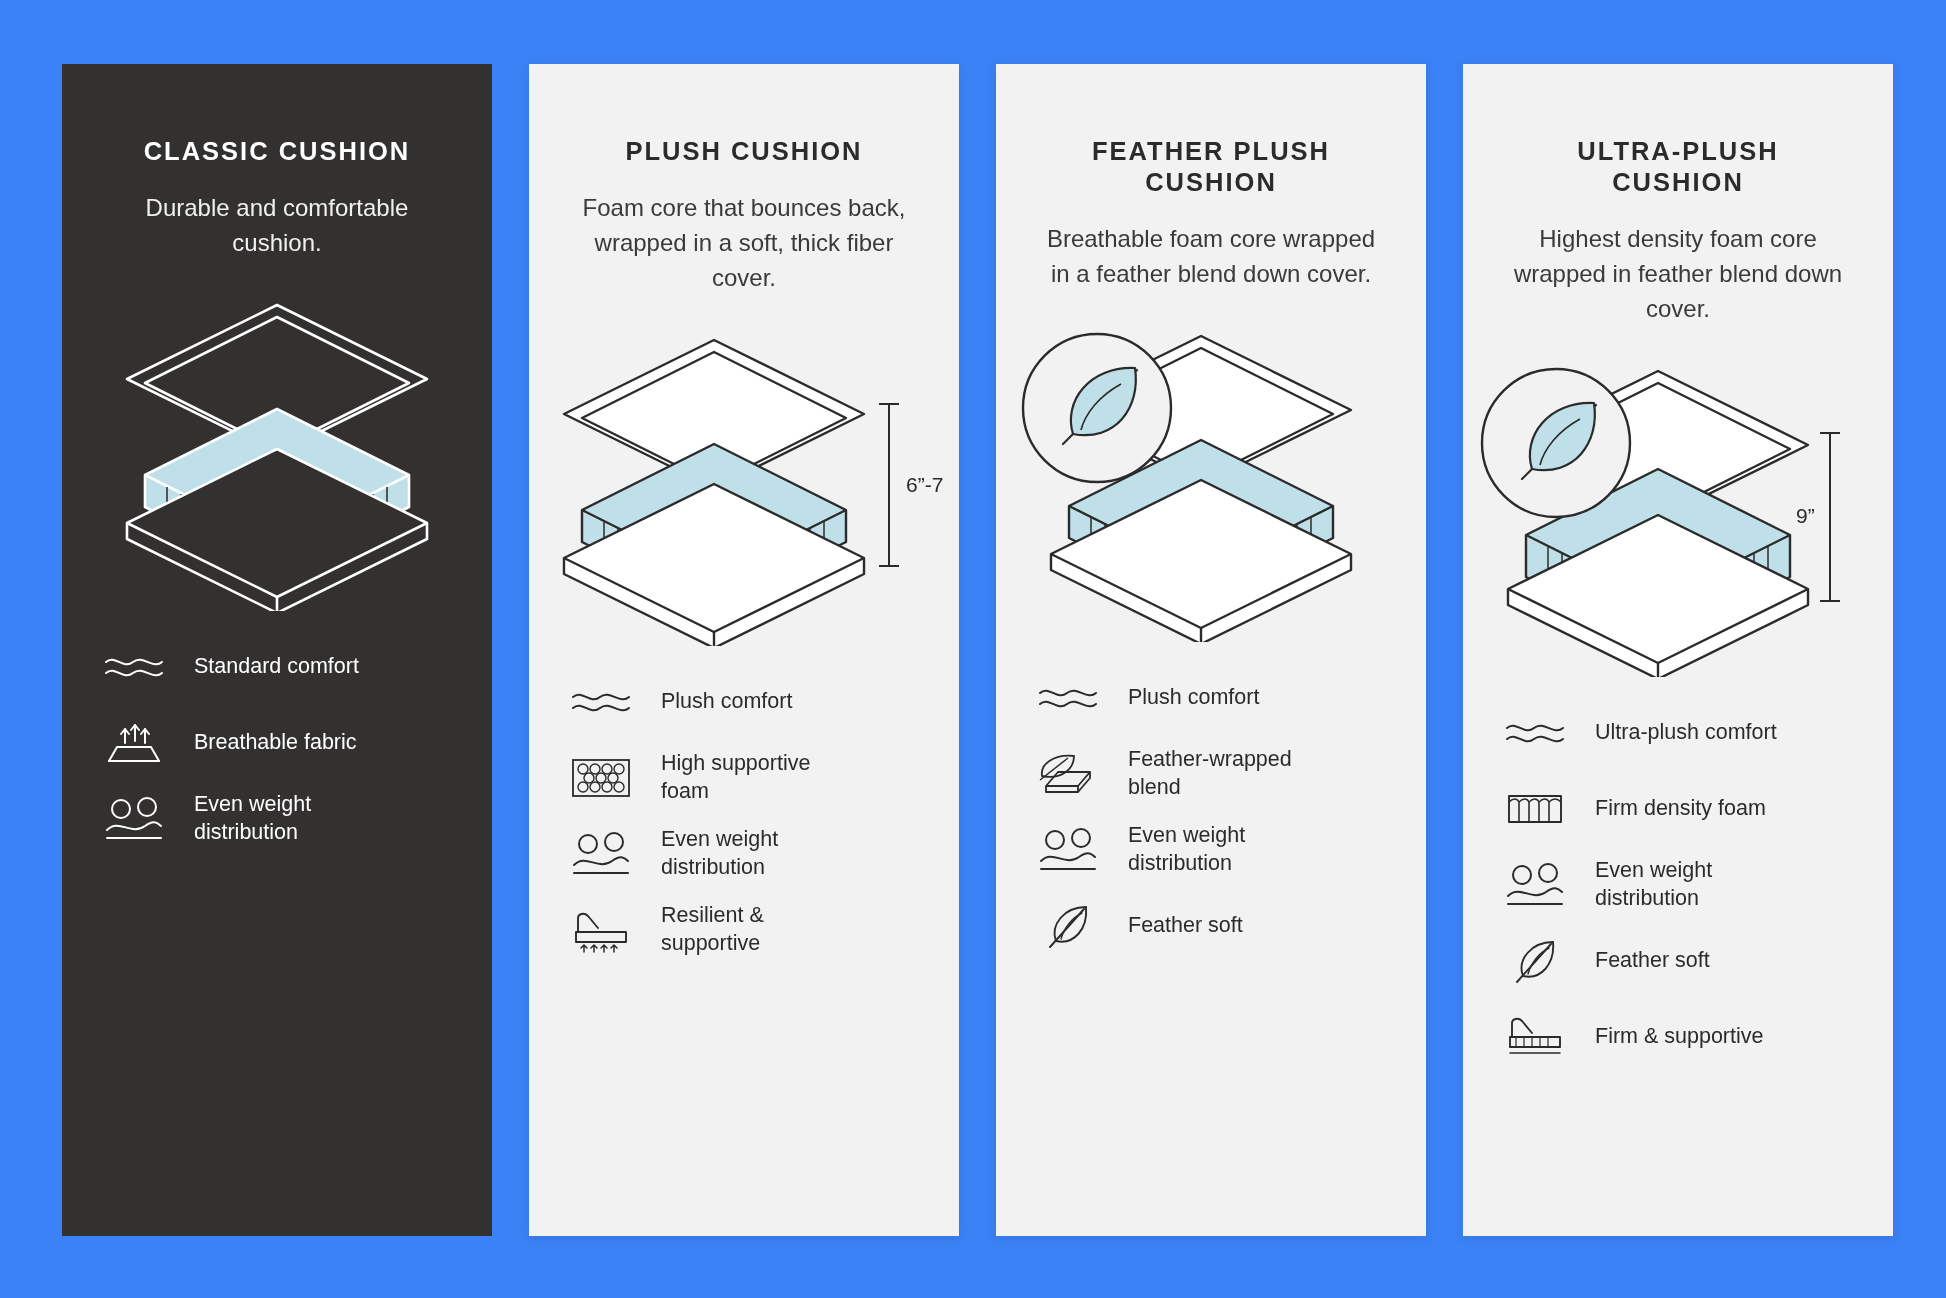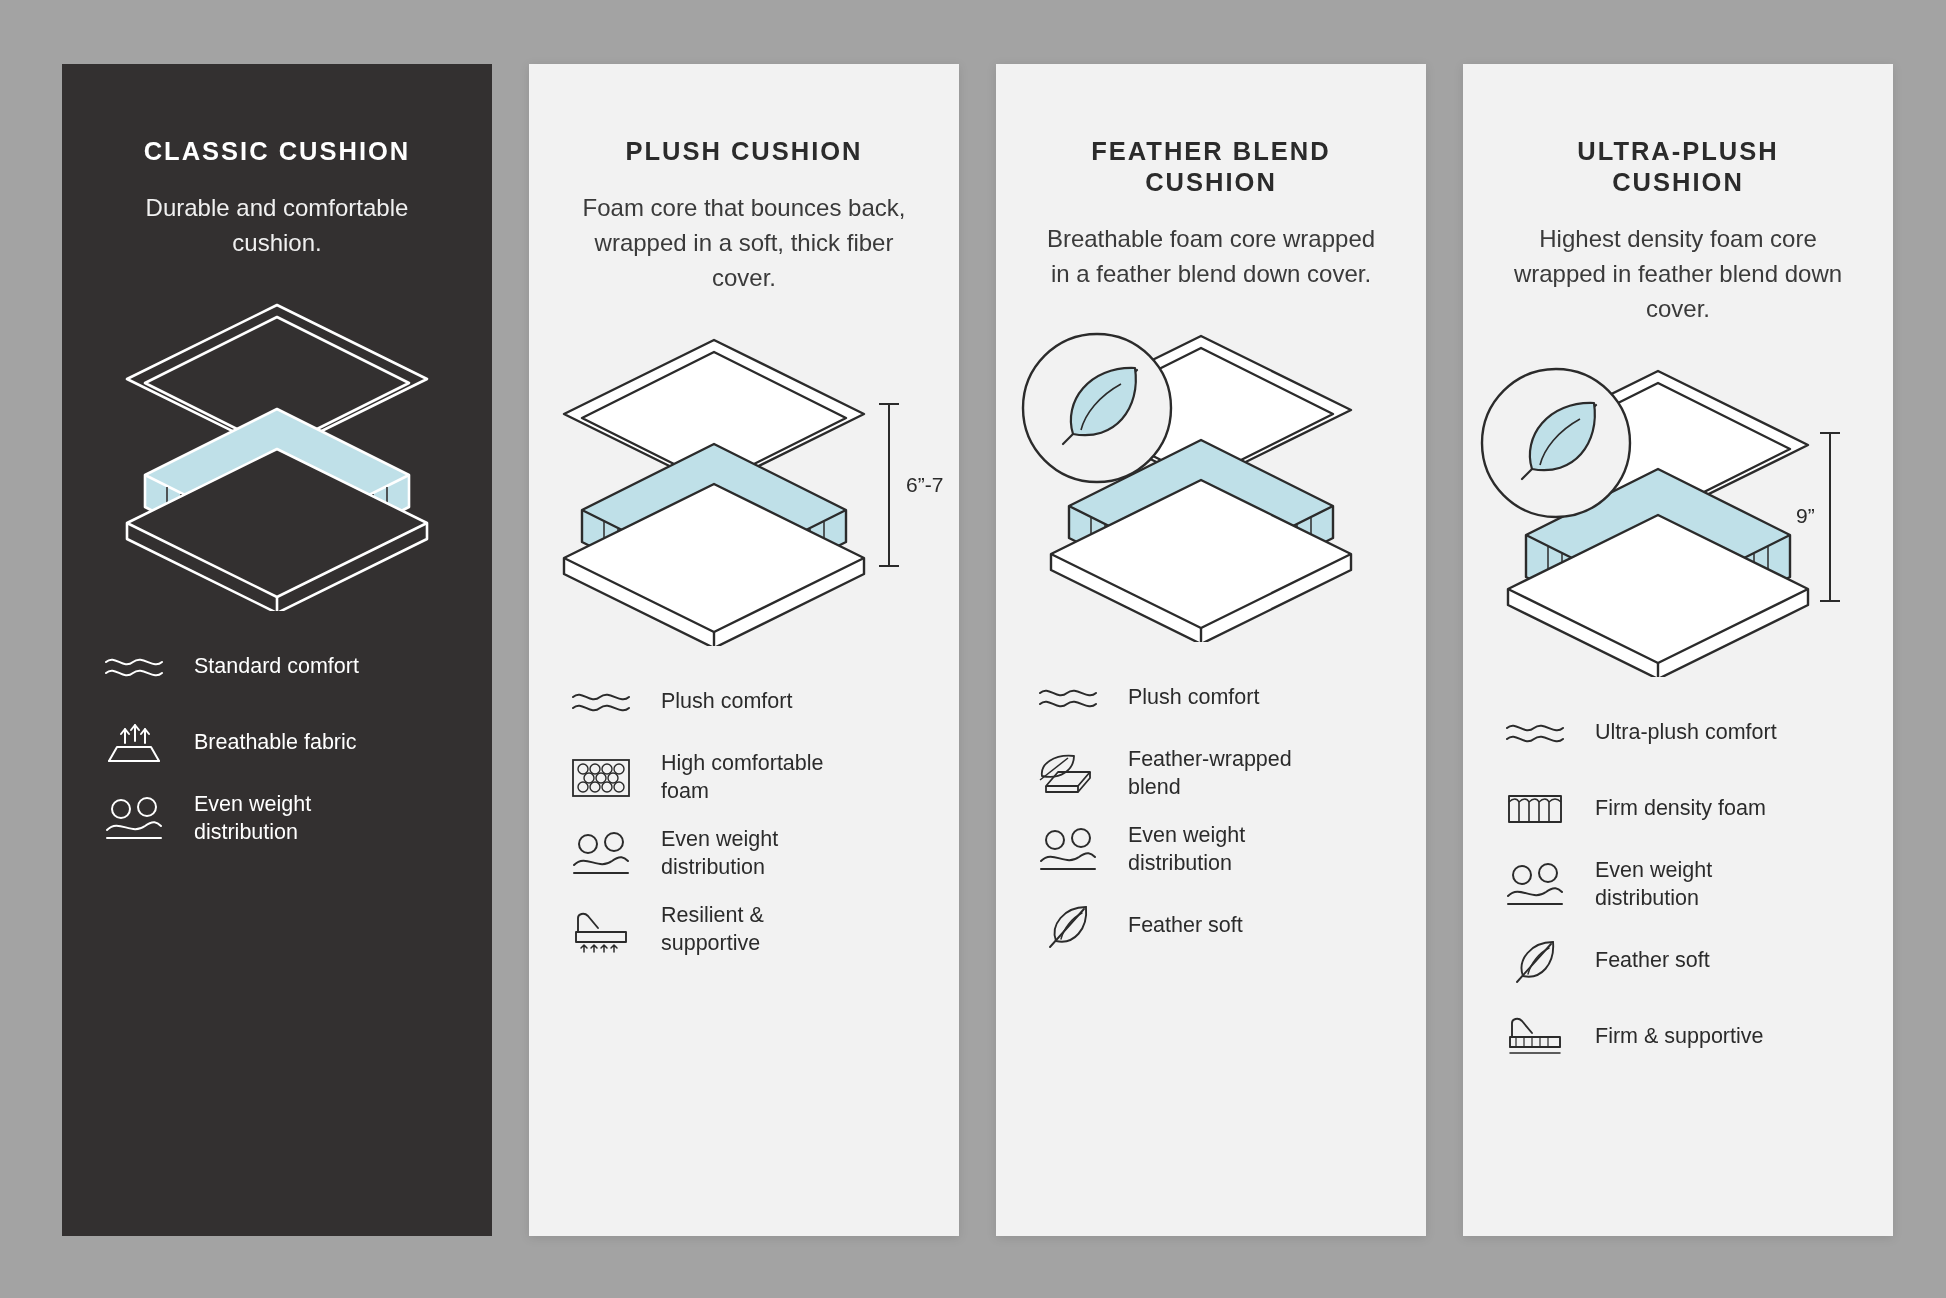--- a/index.html
+++ b/index.html
@@ -10,21 +10,21 @@
   body {
     width: 1946px;
     height: 1298px;
     font-family: "Liberation Sans", sans-serif;
     -webkit-font-smoothing: antialiased;
   }
   .board {
     position: relative;
     width: 1946px;
     height: 1298px;
-    background: #a3a3a3;
+    background: #3b82f6;
   }
   .cards {
     position: absolute;
     left: 62px;
     top: 64px;
     display: flex;
     gap: 37px;
   }
   .card {
     width: 430px;
@@ -256,21 +256,21 @@
                 <circle cx="20" cy="24" r="5"></circle>
                   <circle cx="32" cy="24" r="5"></circle>
                   <circle cx="44" cy="24" r="5"></circle>
                 <circle cx="14" cy="33" r="5"></circle>
                   <circle cx="26" cy="33" r="5"></circle>
                   <circle cx="38" cy="33" r="5"></circle>
                   <circle cx="50" cy="33" r="5"></circle>
               </g>
             </svg>
           </span>
-          <span class="flabel">High comfortable
+          <span class="flabel">High supportive
 foam</span>
         </div>
         <div class="feature">
           <span class="ficon">
             <svg width="66" height="46" viewBox="0 0 66 46" fill="none" stroke="#2b2b2b" stroke-width="2" stroke-linecap="round">
               <circle cx="20" cy="13" r="9"></circle>
               <circle cx="46" cy="11" r="9"></circle>
               <path d="M6 34 C18 22, 30 40, 44 30 C52 24, 56 26, 60 30"></path>
               <line x1="6" y1="42" x2="60" y2="42"></line>
             </svg>
@@ -291,21 +291,21 @@
               </g>
             </svg>
           </span>
           <span class="flabel">Resilient &amp;
 supportive</span>
         </div>
       </div>
     </div>
 
     <div class="card">
-      <h2 class="card-title">FEATHER BLEND
+      <h2 class="card-title">FEATHER PLUSH
 CUSHION</h2>
       <p class="card-desc">Breathable foam core wrapped in a feather blend down cover.</p>
 
       <div class="art">
         <svg width="400" height="320" viewBox="0 0 400 320" fill="none" stroke="#2b2b2b" stroke-width="2.4" stroke-linejoin="round">
           <g>
             <polygon points="190,14 340,88 190,162 40,88" fill="#ffffff"></polygon>
             <polygon points="190,26 322,92 190,158 58,92" fill="#ffffff"></polygon>
           </g>
           <g>

